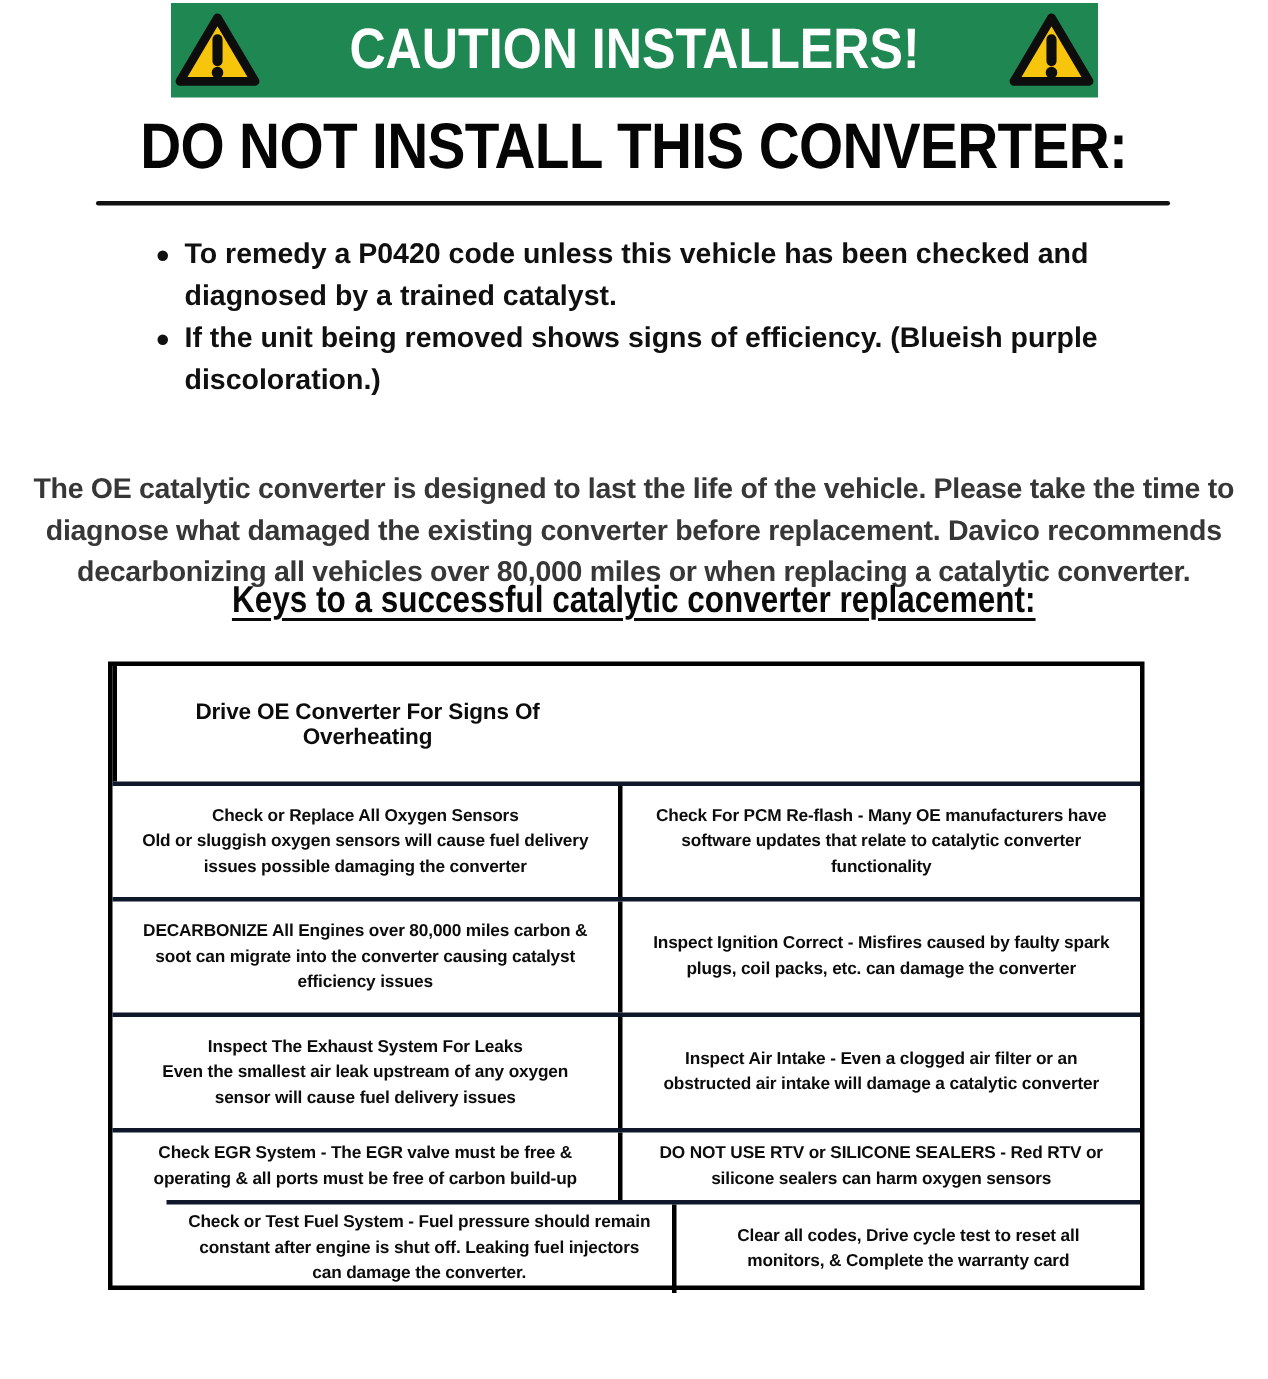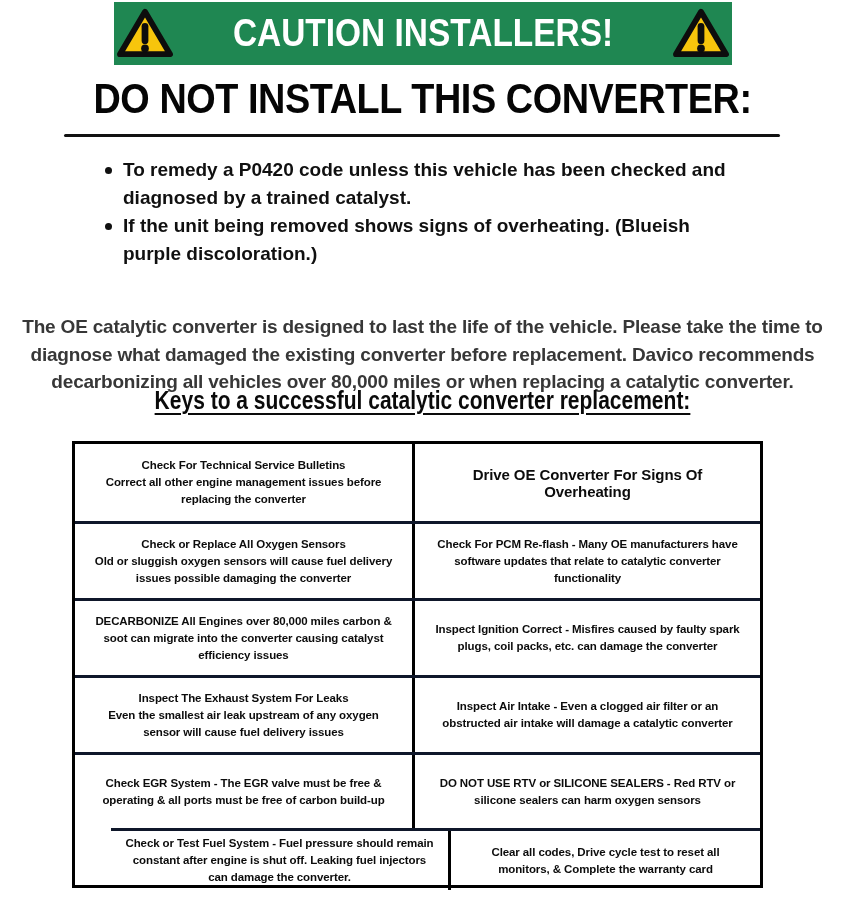--- a/index.html
+++ b/index.html
@@ -122,21 +122,21 @@
     width: 691px;
     border: 3px solid #000000;
   }
   .tbl-row {
     display: grid;
     grid-template-columns: 337px 1fr;
     border-top: 3px solid #0f172a;
   }
   .tbl-row:first-child { border-top: none; }
   .tbl-row:nth-child(-n+4) { height: 77px; }
-  .tbl-row:nth-child(5) { height: 76px; }
+  .tbl-row:nth-child(5) { height: 48px; }
   .tbl-row:nth-child(6) { height: 57px; margin-left: 36px; }
   .cell {
     display: flex;
     align-items: center;
     justify-content: center;
     text-align: center;
     padding: 4px 14px;
     font-size: 11.5px;
     font-weight: bold;
     color: #0c0c0c;
@@ -169,31 +169,29 @@
       </svg>
     </span>
   </div>
 
   <h1 class="title">DO NOT INSTALL THIS CONVERTER:</h1>
 
   <div class="divider"></div>
 
   <ul class="bullets">
     <li>To remedy a P0420 code unless this vehicle has been checked and diagnosed by a trained catalyst.</li>
-    <li>If the unit being removed shows signs of overheating. (Blueish purple discoloration.)</li>
+    <li>If the unit being removed shows signs of efficiency. (Blueish purple discoloration.)</li>
   </ul>
 
   <p class="para">The OE catalytic converter is designed to last the life of the vehicle. Please take the time to diagnose what damaged the existing converter before replacement. Davico recommends decarbonizing all vehicles over 80,000 miles or when replacing a catalytic converter.</p>
 
   <h2 class="keys">Keys to a successful catalytic converter replacement:</h2>
 
   <div class="tbl">
     <div class="tbl-row">
-      <div class="cell cell-left">Check For Technical Service Bulletins
-Correct all other engine management issues before replacing the converter</div>
       <div class="cell cell-right">Drive OE Converter For Signs Of Overheating</div>
     </div>
     <div class="tbl-row">
       <div class="cell cell-left">Check or Replace All Oxygen Sensors
 Old or sluggish oxygen sensors will cause fuel delivery issues possible damaging the converter</div>
       <div class="cell cell-right">Check For PCM Re-flash - Many OE manufacturers have software updates that relate to catalytic converter functionality</div>
     </div>
     <div class="tbl-row">
       <div class="cell cell-left">DECARBONIZE All Engines over 80,000 miles carbon &amp; soot can migrate into the converter causing catalyst efficiency issues</div>
       <div class="cell cell-right">Inspect Ignition Correct - Misfires caused by faulty spark plugs, coil packs, etc. can damage the converter</div>

